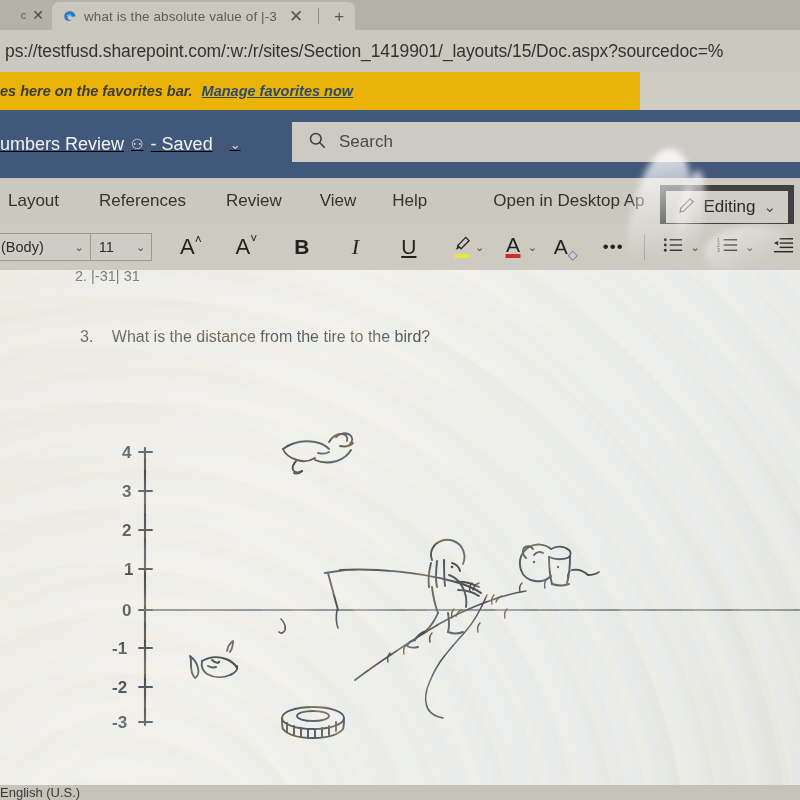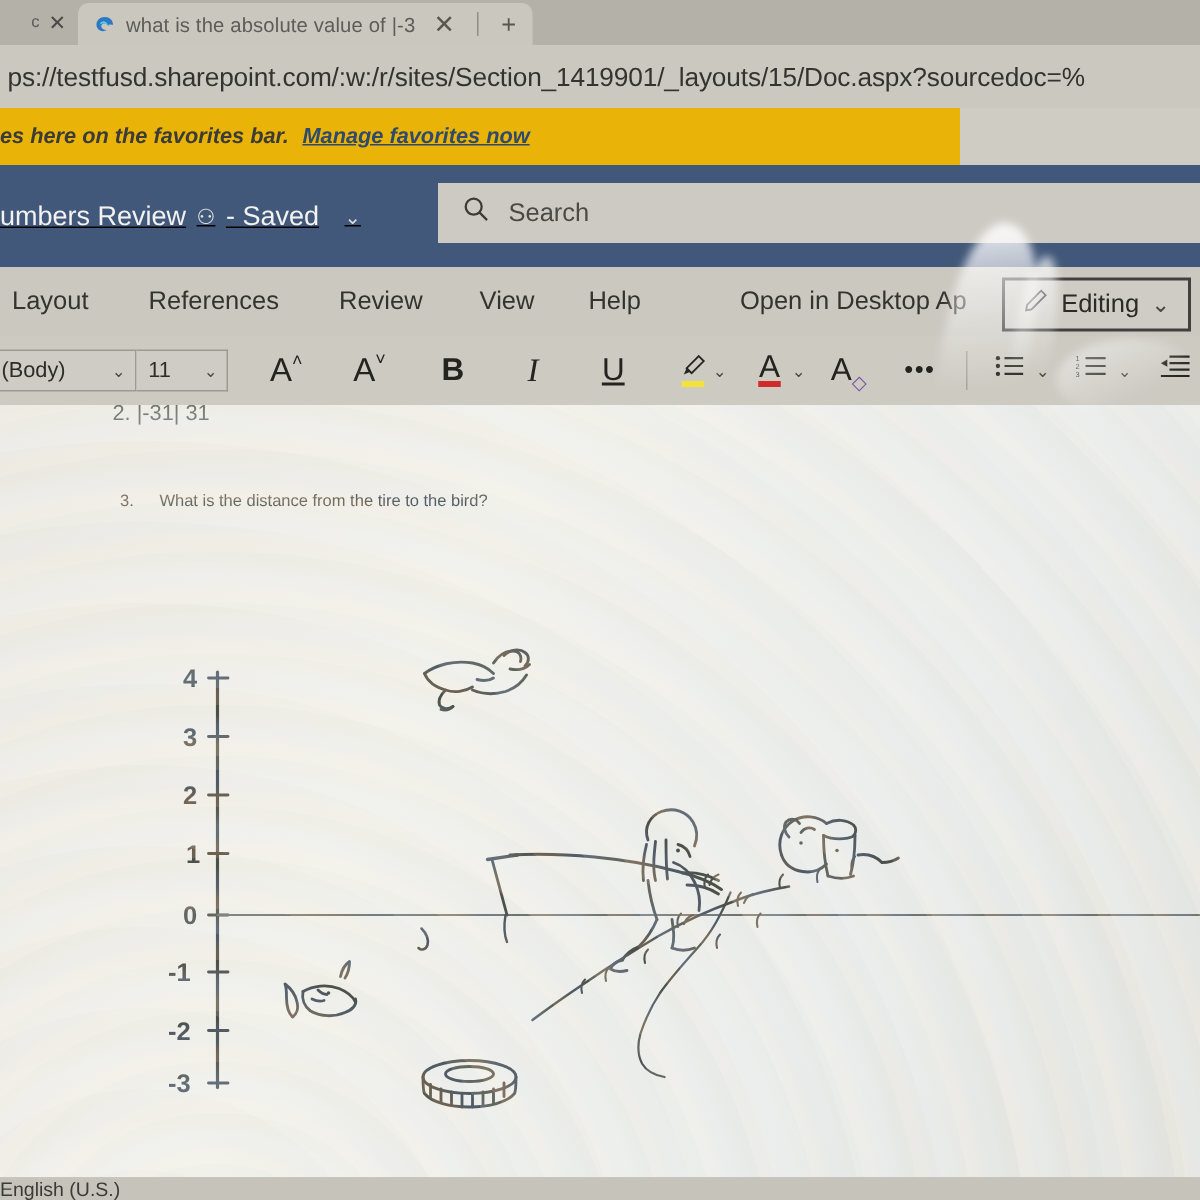--- a/index.html
+++ b/index.html
@@ -113,21 +113,21 @@
     background: #cbc8c0;
     display: flex; align-items: center;
   }
   .ribbon-tab {
     font-size: 17px; color: #34342f;
     padding: 0 14px; white-space: nowrap;
   }
   .editing-btn {
     position: absolute; right: 6px; top: 7px;
     height: 32px; padding: 16px 12px;
-    border: 2px solid #404040; background: #cfccc5;
+    border: 6px solid #404040; background: #cfccc5;
     display: flex; align-items: center; gap: 8px;
   }
   .editing-label { font-size: 17px; color: #2a2a26; }
 
   
   .fmt-bar {
     position: absolute; left: 0; top: 224px; width: 800px; height: 46px;
     background: #cdcac2;
     display: flex; align-items: center;
   }
@@ -171,21 +171,21 @@
         rgba(190,190,200,0.10) 36px, rgba(190,190,200,0.10) 54px);
     mix-blend-mode: screen;
     opacity: .85;
   }
   .paper-tint {
     position: absolute; inset: 0;
     background: linear-gradient(115deg,#e6e3da 0%, #ecebe3 35%, #e4e6e3 70%, #dcdcd6 100%);
   }
   .q-line {
     position: absolute;
-    font-size: 11px; color: #2f2f2c; white-space: nowrap;
+    font-size: 16px; color: #2f2f2c; white-space: nowrap;
   }
   .q2 { left: 75px; top: -2px; color: #4a4a46; font-size: 14.5px; }
   .q3 { left: 80px; top: 58px; }
   .q3 .qnum { margin-right: 14px; }
 
   
   .statusbar {
     position: absolute; left: 0; top: 785px; width: 800px; height: 15px;
     background: #c6c3bb;
     overflow: hidden;

